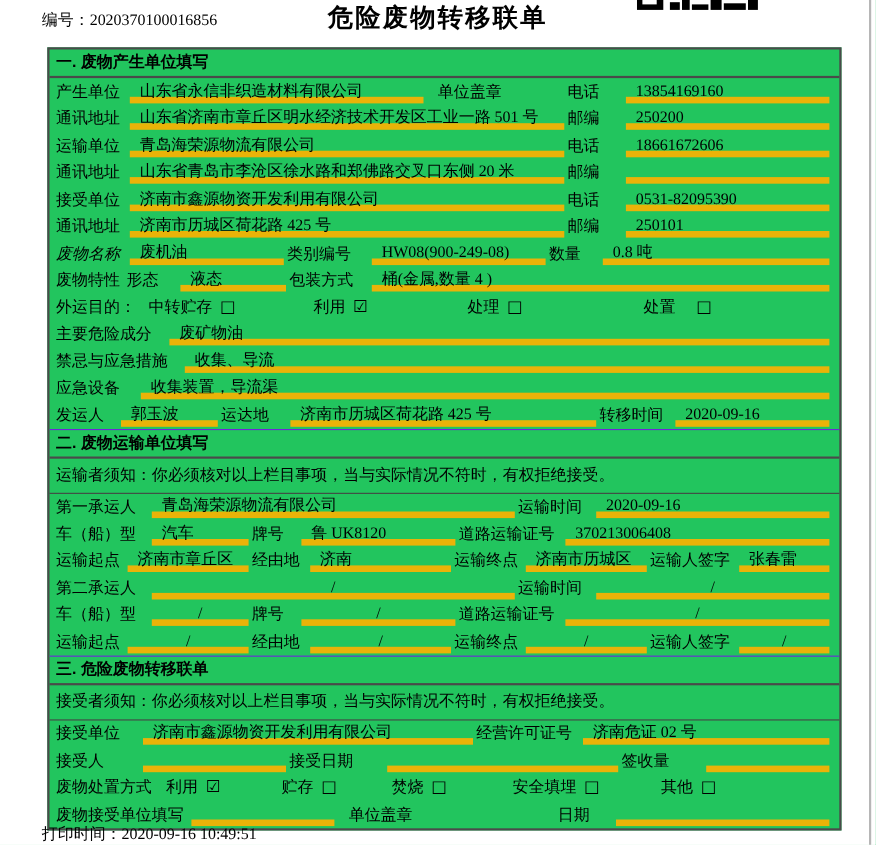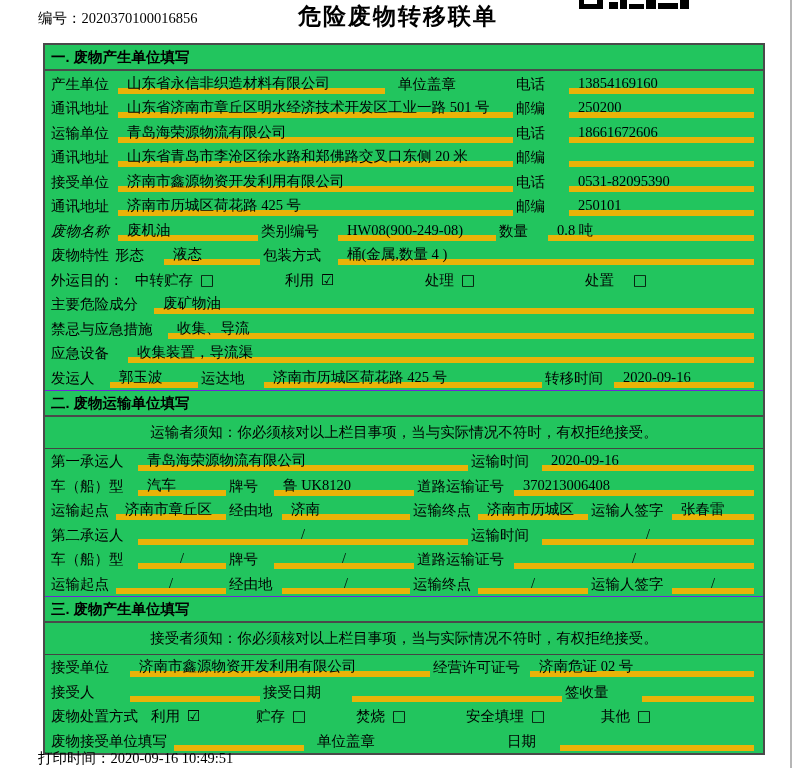--- a/index.html
+++ b/index.html
@@ -23,21 +23,21 @@
   }
   .section-title{
     font-family:"Liberation Sans","DejaVu Sans",sans-serif;
     font-weight:bold;font-size:14.5px;line-height:19px;
     padding:3px 6px 2px 6px;
     border-top:1px solid #6d28d9;border-bottom:2px solid #4a4a4a;
   }
   .section:first-child .section-title{border-top:none;}
   .note{
     font-size:14.5px;line-height:20px;padding:5px 6px 6px 6px;
-    border-bottom:1.5px solid #444;white-space:nowrap;text-align:center;
+    border-bottom:1.5px solid #444;white-space:nowrap;
   }
   .row{
     display:flex;align-items:flex-end;height:24.5px;
     padding:0 6px;font-size:14.5px;line-height:19px;
     box-sizing:border-box;white-space:nowrap;
   }
   .lab{flex:0 0 auto;padding-bottom:2px;}
   .plain{flex:0 0 auto;padding-bottom:2px;padding-left:10px;box-sizing:border-box;}
   .val{
     display:inline-block;height:20px;line-height:19px;
@@ -212,21 +212,21 @@
           <span class="val center" style="flex: 0 0 110px; width: 110px;">/</span>
           <span class="lab" style="flex: 0 0 50px; width: 50px;">经由地</span>
           <span class="val center" style="flex: 0 0 128px; width: 128px;">/</span>
           <span class="lab" style="flex: 0 0 62px; width: 62px;">运输终点</span>
           <span class="val center" style="flex: 0 0 110px; width: 110px;">/</span>
           <span class="lab" style="flex: 0 0 78px; width: 78px;">运输人签字</span>
           <span class="val center" style="flex: 1 1 auto;">/</span>
         </div>
       </div>
       <div class="section">
-        <div class="section-title">三. 废物产生单位填写</div>
+        <div class="section-title">三. 危险废物转移联单</div>
         <div class="note">接受者须知：你必须核对以上栏目事项，当与实际情况不符时，有权拒绝接受。</div>
         <div class="row">
           <span class="lab" style="flex: 0 0 76px; width: 76px;">接受单位</span>
           <span class="val" style="flex: 0 0 300px; width: 300px;">济南市鑫源物资开发利用有限公司</span>
           <span class="lab" style="flex: 0 0 94px; width: 94px;">经营许可证号</span>
           <span class="val" style="flex: 1 1 auto;">济南危证 02 号</span>
         </div>
         <div class="row">
           <span class="lab" style="flex: 0 0 76px; width: 76px;">接受人</span>
           <span class="val" style="flex: 0 0 130px; width: 130px;"></span>

